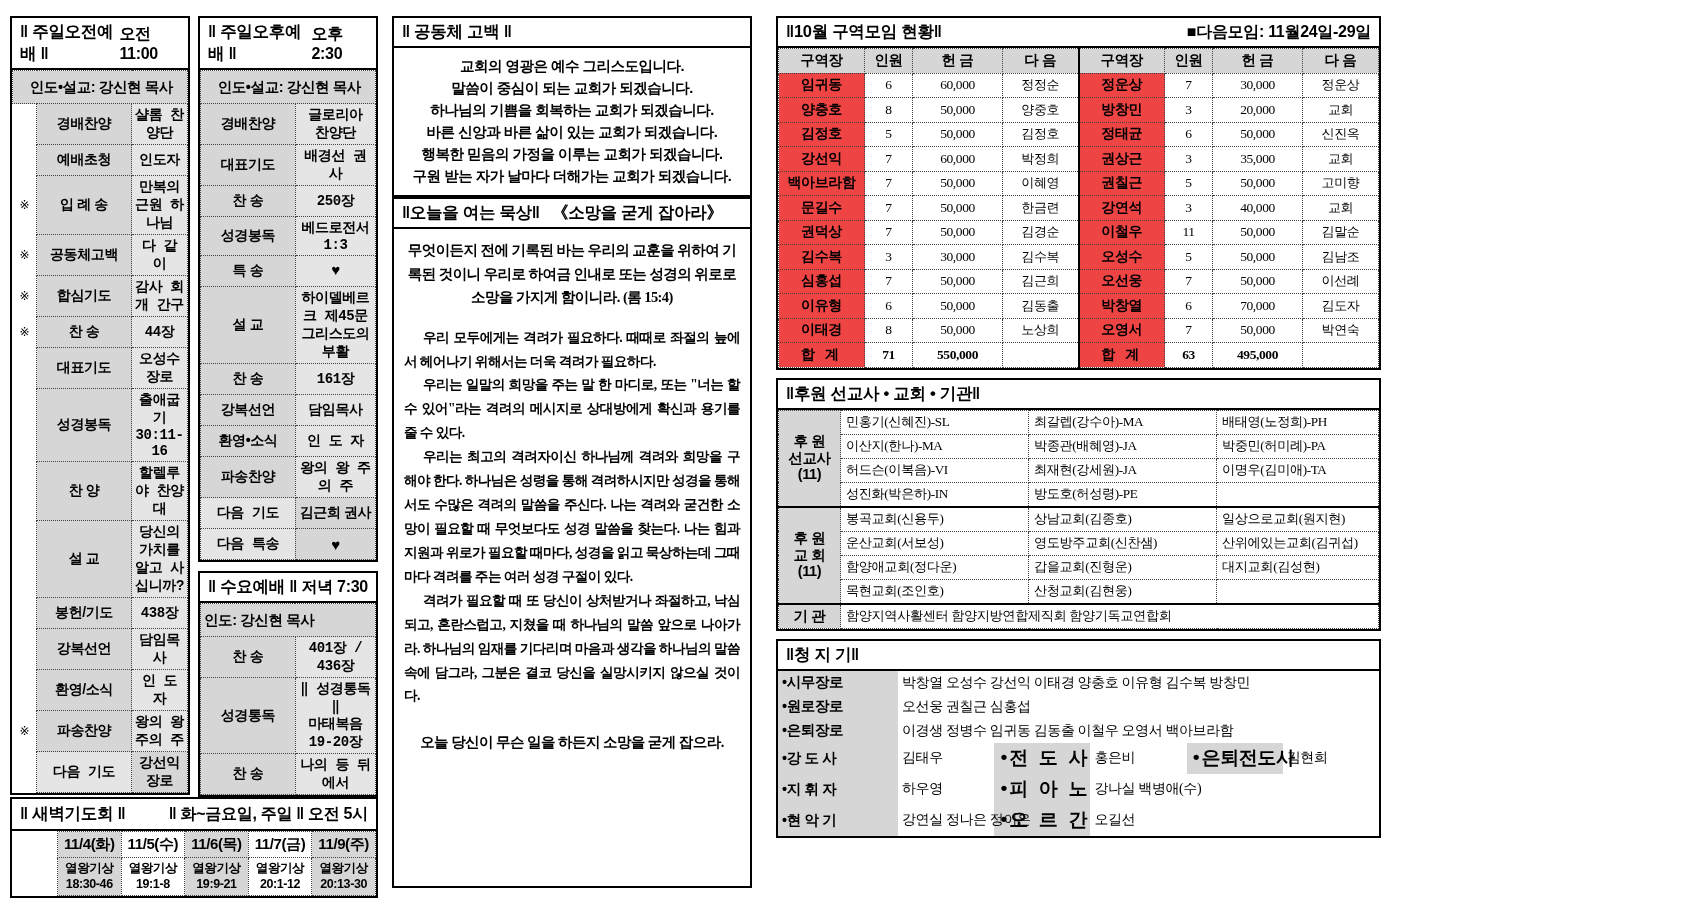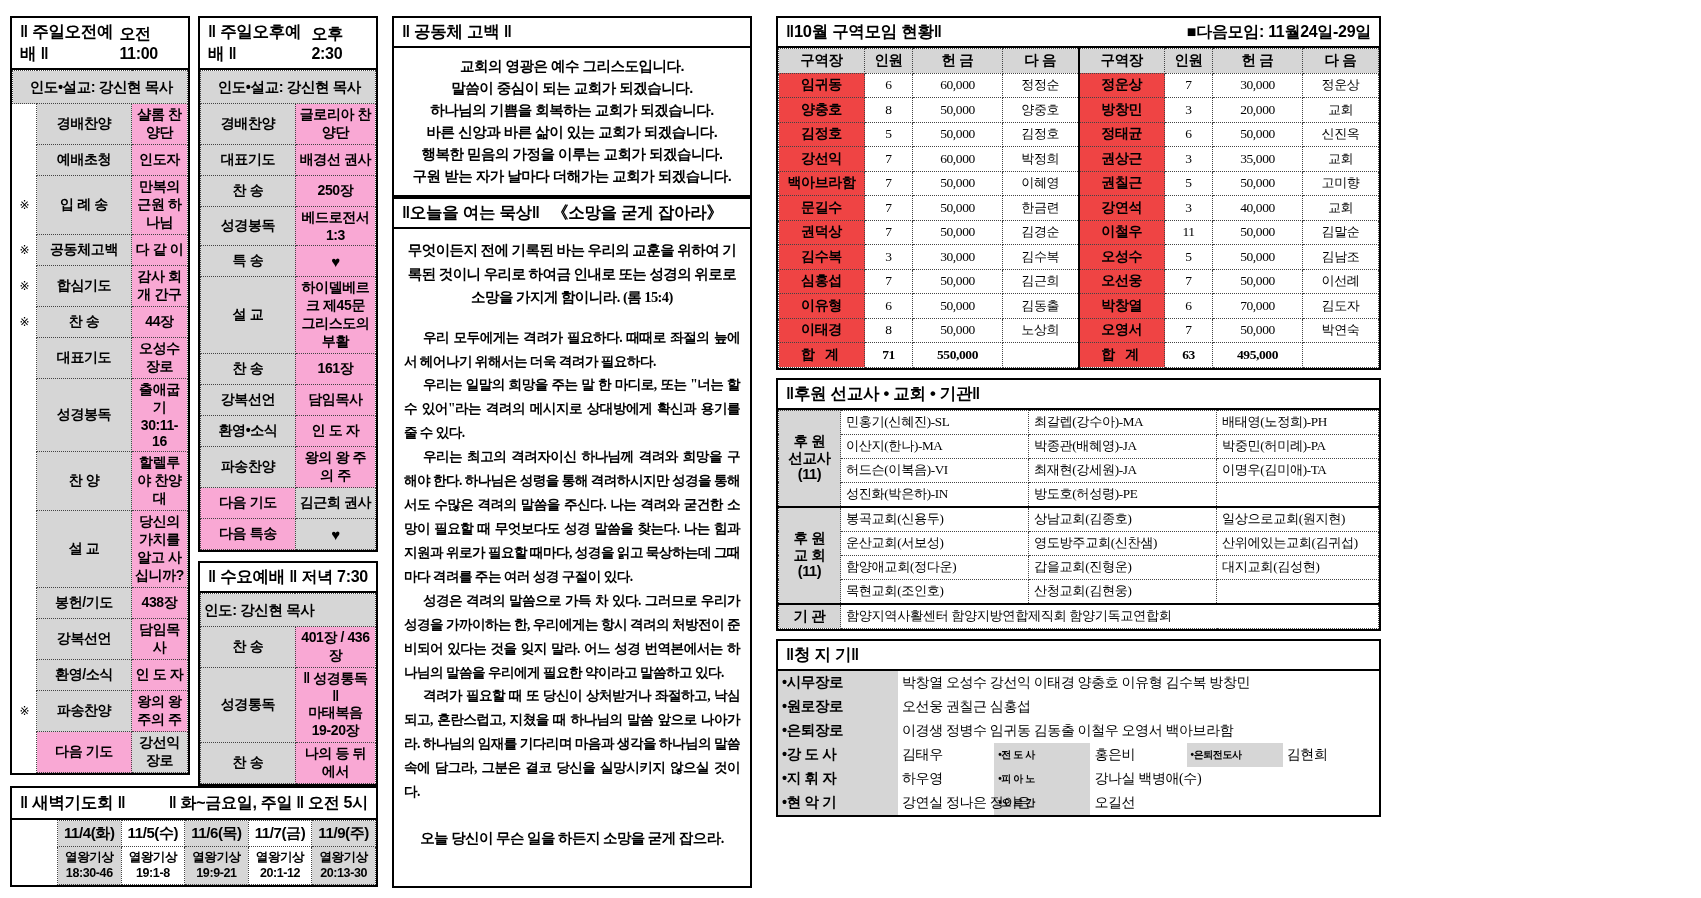--- a/index.html
+++ b/index.html
@@ -16,21 +16,21 @@
   }
   .titlebar .t-left{font-size:16.5px;letter-spacing:-0.3px;}
   .titlebar .t-right{font-size:16px;letter-spacing:-0.3px;}
 
   table{border-collapse:collapse;width:100%;table-layout:fixed;}
   td{border:1px dotted #444;padding:2px 3px;font-size:14px;text-align:center;vertical-align:middle;letter-spacing:-0.4px;}
   .sh{background:#d6d6d6;font-weight:bold;}
   .wh{background:#ffffff;font-weight:bold;}
   .mark{width:22px;font-size:12px;background:#fff;border:none;font-weight:normal;}
   .lbl{font-weight:bold;background:#d6d6d6;}
-  .val{font-weight:bold;background:#f9a8d4;}
+  .val{font-weight:bold;background:#e5e5e5;font-family:Liberation Mono, monospace;}
   .spread{letter-spacing:3px;}
 
   
   .col-orders{width:516px;display:flex;flex-direction:column;}
   .orders-row{display:flex;gap:8px;align-items:flex-start;}
   .order-box{flex:1;display:flex;flex-direction:column;}
   .order-tbl{border:2.5px solid #000;border-top:none;box-sizing:border-box;}
   .order-tbl table td{height:26px;}
   .heart{font-size:15px;}
 
@@ -68,21 +68,21 @@
 
   
   .mis-tbl{border:2.5px solid #000;border-top:none;box-sizing:border-box;}
   .mis-tbl td{font-size:13.2px;height:21px;text-align:left;padding:1px 5px;font-family:"Liberation Serif",serif;}
   .mis-tbl td.cat{text-align:center;font-weight:bold;background:#d6d6d6;font-size:14.5px;font-family:"Liberation Sans",sans-serif;line-height:1.15;}
 
   
   .stew-tbl{border:2.5px solid #000;border-top:none;box-sizing:border-box;}
   .stew-tbl td{border:none;text-align:left;font-size:14px;padding:2.5px 4px;font-family:"Liberation Serif",serif;}
   .stew-tbl td.k{background:#d6d6d6;font-weight:bold;white-space:nowrap;width:112px;font-family:"Liberation Sans",sans-serif;font-size:14.5px;margin-left:32px;}
-  .stew-tbl td.k2{background:#d6d6d6;font-weight:bold;white-space:nowrap;width:104px;font-family:Liberation Sans, sans-serif;font-size:10px;}
+  .stew-tbl td.k2{background:#d6d6d6;font-weight:bold;white-space:nowrap;width:104px;font-family:Liberation Mono, monospace;font-size:19px;}
   .stew-tbl td.v{white-space:nowrap;}
 </style>
 </head>
 <body>
 
 <div class="page">
 
   <div class="col-orders">
 
     <div class="orders-row">
@@ -333,21 +333,20 @@
     </div>
     <div class="body-wrap">
       <p class="noind" style="text-align:center;margin-bottom:16px;font-size:14.5px;line-height:1.62">
         <span>무엇이든지 전에 기록된 바는 우리의 교훈을 위하여 기록된 것이니 우리로 하여금 인내로 또는 성경의 위로로 소망을 가지게 함이니라.</span>
         <span class="ref">(롬 15:4)</span>
       </p>
       <div id="med-paras">
           <p>우리 모두에게는 격려가 필요하다. 때때로 좌절의 늪에서 헤어나기 위해서는 더욱 격려가 필요하다.</p>
           <p>우리는 일말의 희망을 주는 말 한 마디로, 또는 "너는 할 수 있어"라는 격려의 메시지로 상대방에게 확신과 용기를 줄 수 있다.</p>
           <p>우리는 최고의 격려자이신 하나님께 격려와 희망을 구해야 한다. 하나님은 성령을 통해 격려하시지만 성경을 통해서도 수많은 격려의 말씀을 주신다. 나는 격려와 굳건한 소망이 필요할 때 무엇보다도 성경 말씀을 찾는다. 나는 힘과 지원과 위로가 필요할 때마다, 성경을 읽고 묵상하는데 그때마다 격려를 주는 여러 성경 구절이 있다.</p>
-          <p>성경은 격려의 말씀으로 가득 차 있다. 그러므로 우리가 성경을 가까이하는 한, 우리에게는 항시 격려의 처방전이 준비되어 있다는 것을 잊지 말라. 어느 성경 번역본에서는 하나님의 말씀을 우리에게 필요한 약이라고 말씀하고 있다.</p>
           <p>격려가 필요할 때 또 당신이 상처받거나 좌절하고, 낙심되고, 혼란스럽고, 지쳤을 때 하나님의 말씀 앞으로 나아가라. 하나님의 임재를 기다리며 마음과 생각을 하나님의 말씀 속에 담그라, 그분은 결코 당신을 실망시키지 않으실 것이다.</p>
         </div>
       <p class="closing">오늘 당신이 무슨 일을 하든지 소망을 굳게 잡으라.</p>
     </div>
   </div>
 
   <div class="col-right">
 
     <div class="titlebar">
       <span class="t-left">‖10월 구역모임 현황‖</span>

